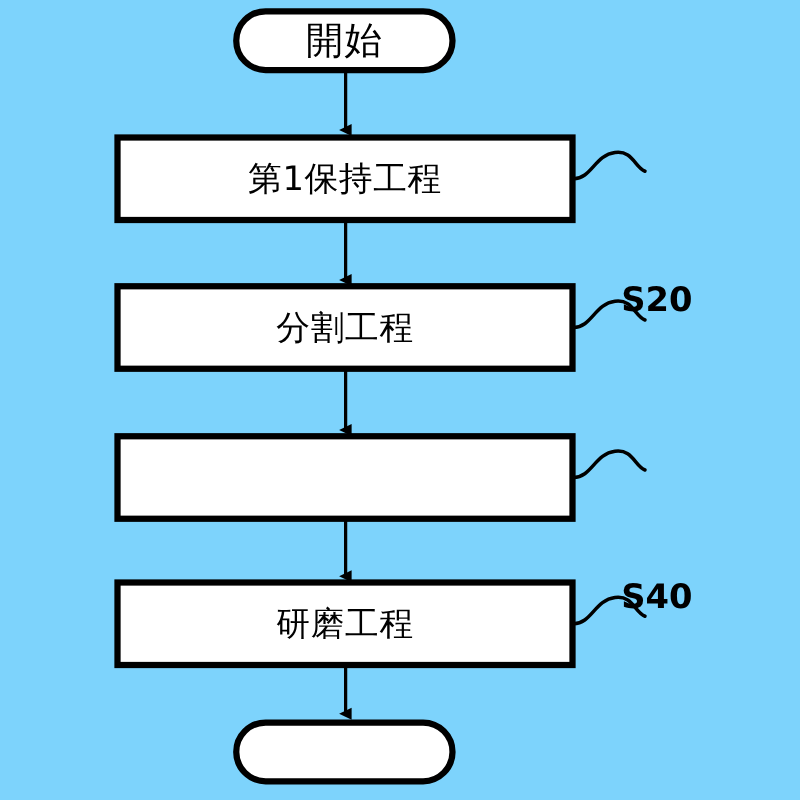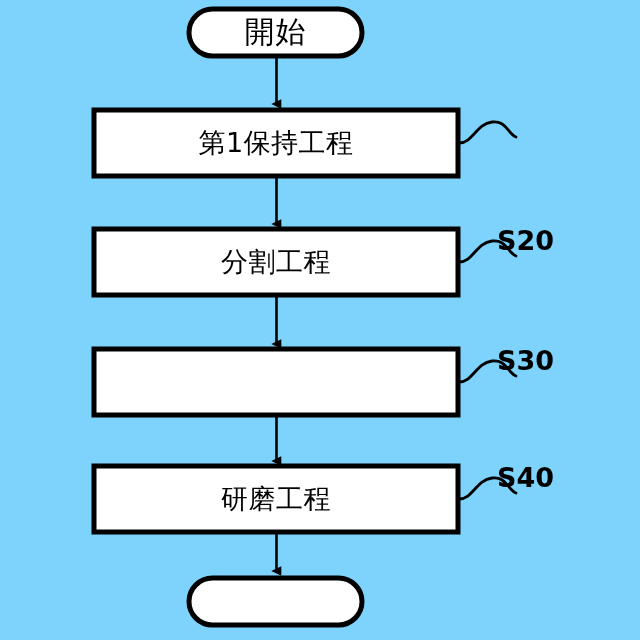--- a/index.html
+++ b/index.html
@@ -95,19 +95,18 @@
     <rect x="189" y="578" width="173" height="47" rx="23.5" ry="23.5" fill="#ffffff" stroke="#000000" stroke-width="5"></rect>
   </svg>
 
   <div class="node-text terminator-label" style="left:189px; top:9px; width:173px; height:47px;">開始</div>
 
   <div class="node-text process-label" style="left:94px; top:110px; width:364px; height:66px;">第1保持工程</div>
 
   <div class="node-text process-label" style="left:94px; top:229px; width:364px; height:66px;text-align:right;">分割工程</div>
   <div class="step-tag" style="left:497px; top:225px;">S20</div>
 
-  <div class="step-tag" style="left:497px; top:345px;">S30</div>
 
   <div class="node-text process-label" style="left:94px; top:466px; width:364px; height:66px;text-align:right;">研磨工程</div>
   <div class="step-tag" style="left:497px; top:462px;">S40</div>
 
 
 </div>
 
 </body></html>

